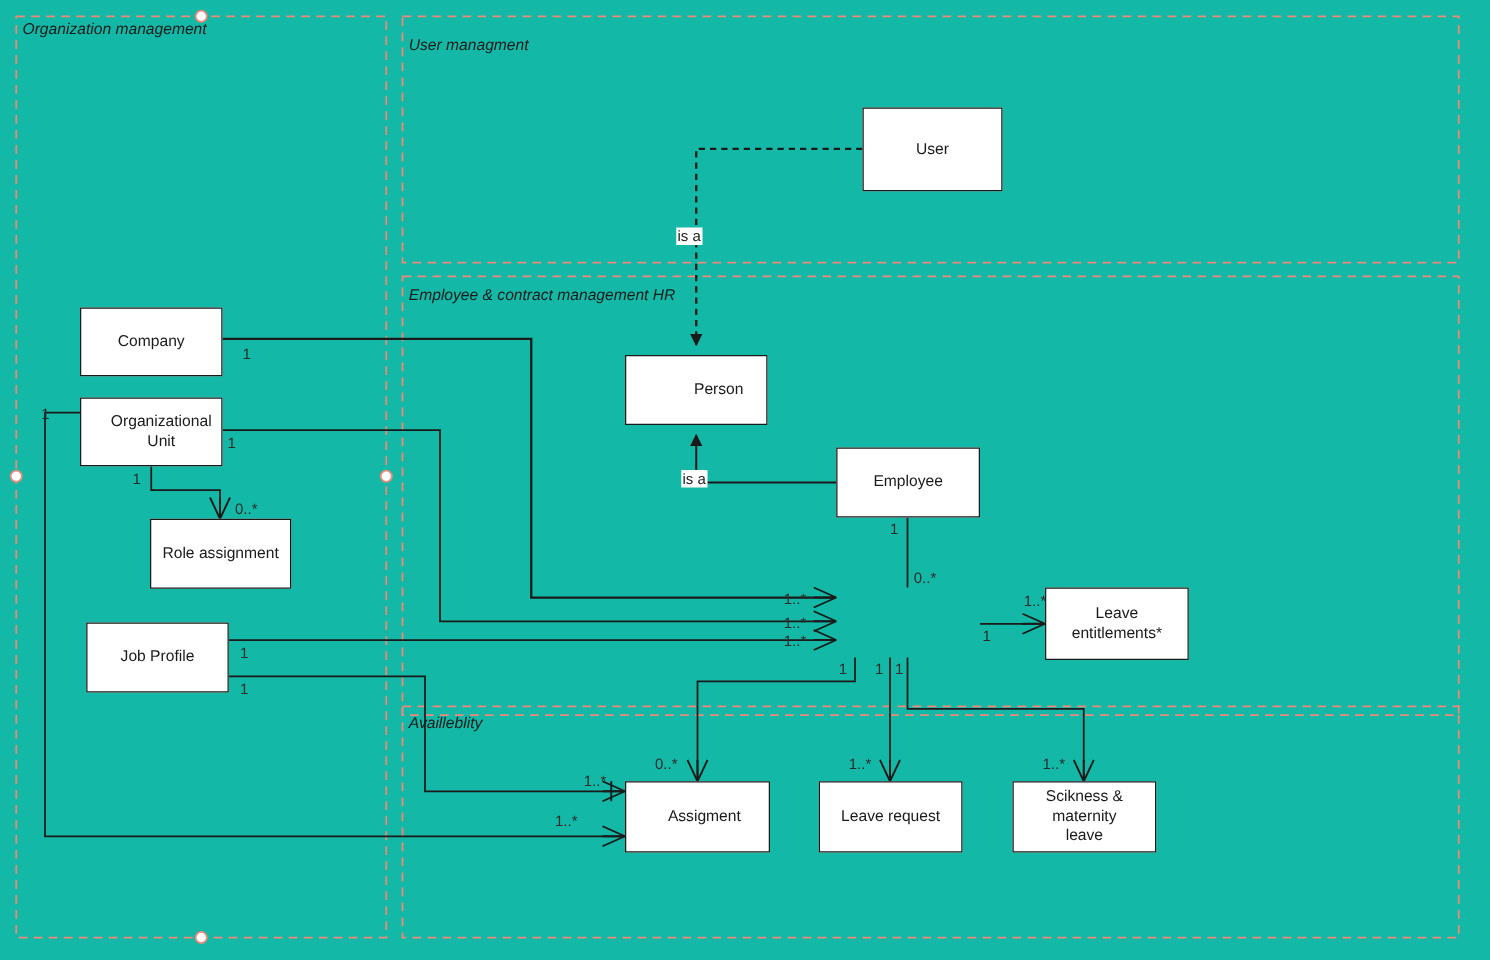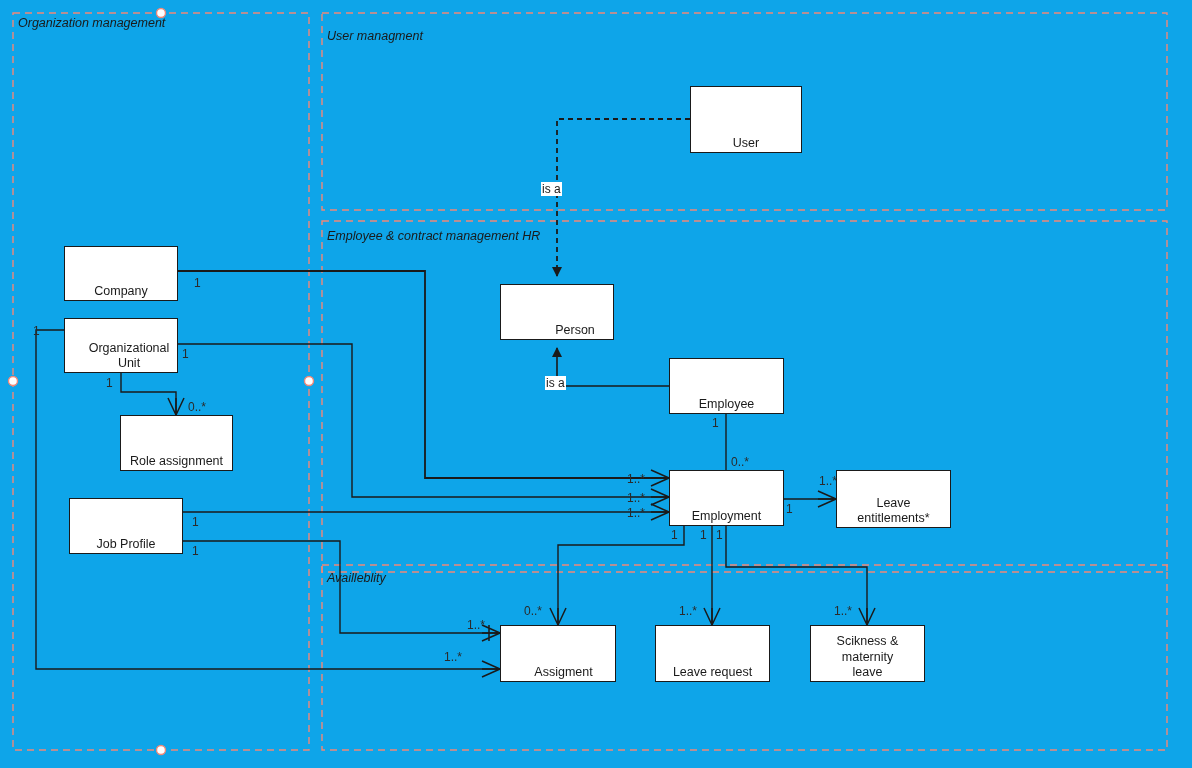--- a/index.html
+++ b/index.html
@@ -4,21 +4,21 @@
 <style>
   html, body {
     margin: 0;
     padding: 0;
     background: #ffffff;
   }
   #canvas {
     position: relative;
     width: 1192px;
     height: 768px;
-    background: #0ea5e9;
+    background: #14b8a6;
     font-family: "Liberation Sans", sans-serif;
     overflow: hidden;
   }
   svg.layer {
     position: absolute;
     left: 0;
     top: 0;
     width: 1192px;
     height: 768px;
   }
@@ -30,21 +30,21 @@
     color: #1a1a1a;
     white-space: nowrap;
     pointer-events: none;
   }
   .entity {
     position: absolute;
     box-sizing: border-box;
     border: 1.6px solid #1a1a1a;
     background: #ffffff;
     display: flex;
-    align-items: flex-end;
+    align-items: center;
     justify-content: center;
     text-align: center;
     font-family: "Liberation Sans", sans-serif;
     font-size: 12.5px;
     color: #1a1a1a;
     line-height: 1.25;
     z-index: 5;
   }
   .entity span { display: block; padding: 0 4px; }
   .mult {
@@ -145,23 +145,20 @@
     </div>
 
   <div class="entity" style="left:500px; top:284px; width:114px; height:56px;padding-left:36px;">
       <span>Person</span>
     </div>
 
   <div class="entity" style="left:669px; top:358px; width:115px; height:56px;">
       <span>Employee</span>
     </div>
 
-  <div class="entity" style="left:669px; top:470px; width:115px; height:56px;">
-      <span>Employment</span>
-    </div>
 
   <div class="entity" style="left:836px; top:470px; width:115px; height:58px;">
       <span class="ml">
         <div>Leave</div>
         <div>entitlements*</div>
       </span>
     </div>
 
   <div class="entity" style="left:64px;  top:246px; width:114px; height:55px;">
       <span>Company</span>

